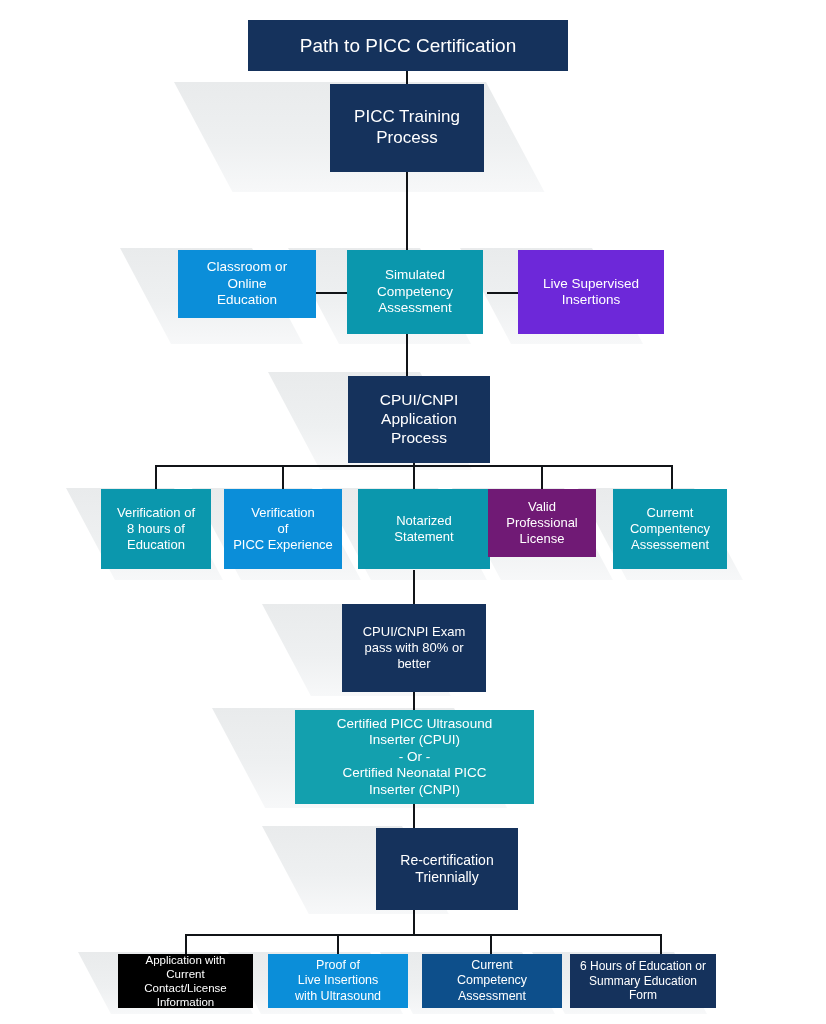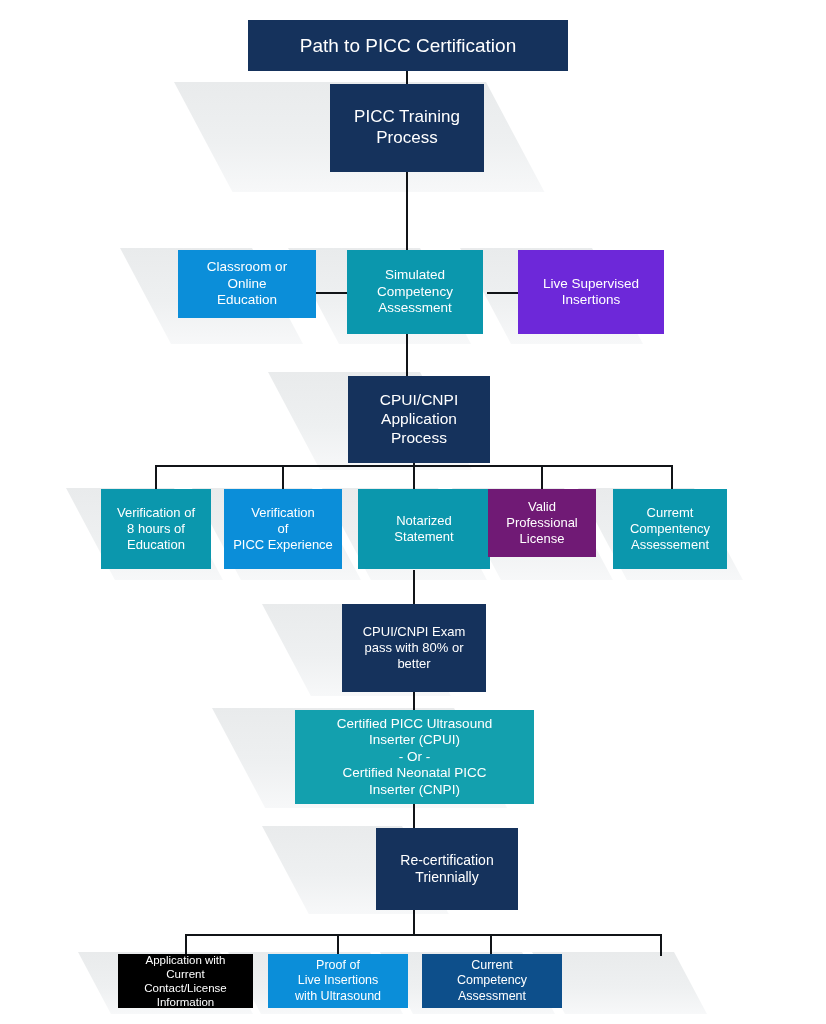--- a/index.html
+++ b/index.html
@@ -195,14 +195,19 @@
 Live Insertions
 with Ultrasound</span>
   </div>
 
   <div class="node" style="left:422px; top:954px; width:140px; height:54px; background:#0d4f8b; font-size:12.5px;">
     <span class="lbl">Current
 Competency
 Assessment</span>
   </div>
 
+  <div class="node" style="left:570px; top:954px; width:146px; height:54px; background:#15325c; font-size:12px;">
+    <span class="lbl">6 Hours of Education or
+Summary Education
+Form</span>
+  </div>
 
 </div>
 
 </body></html>

